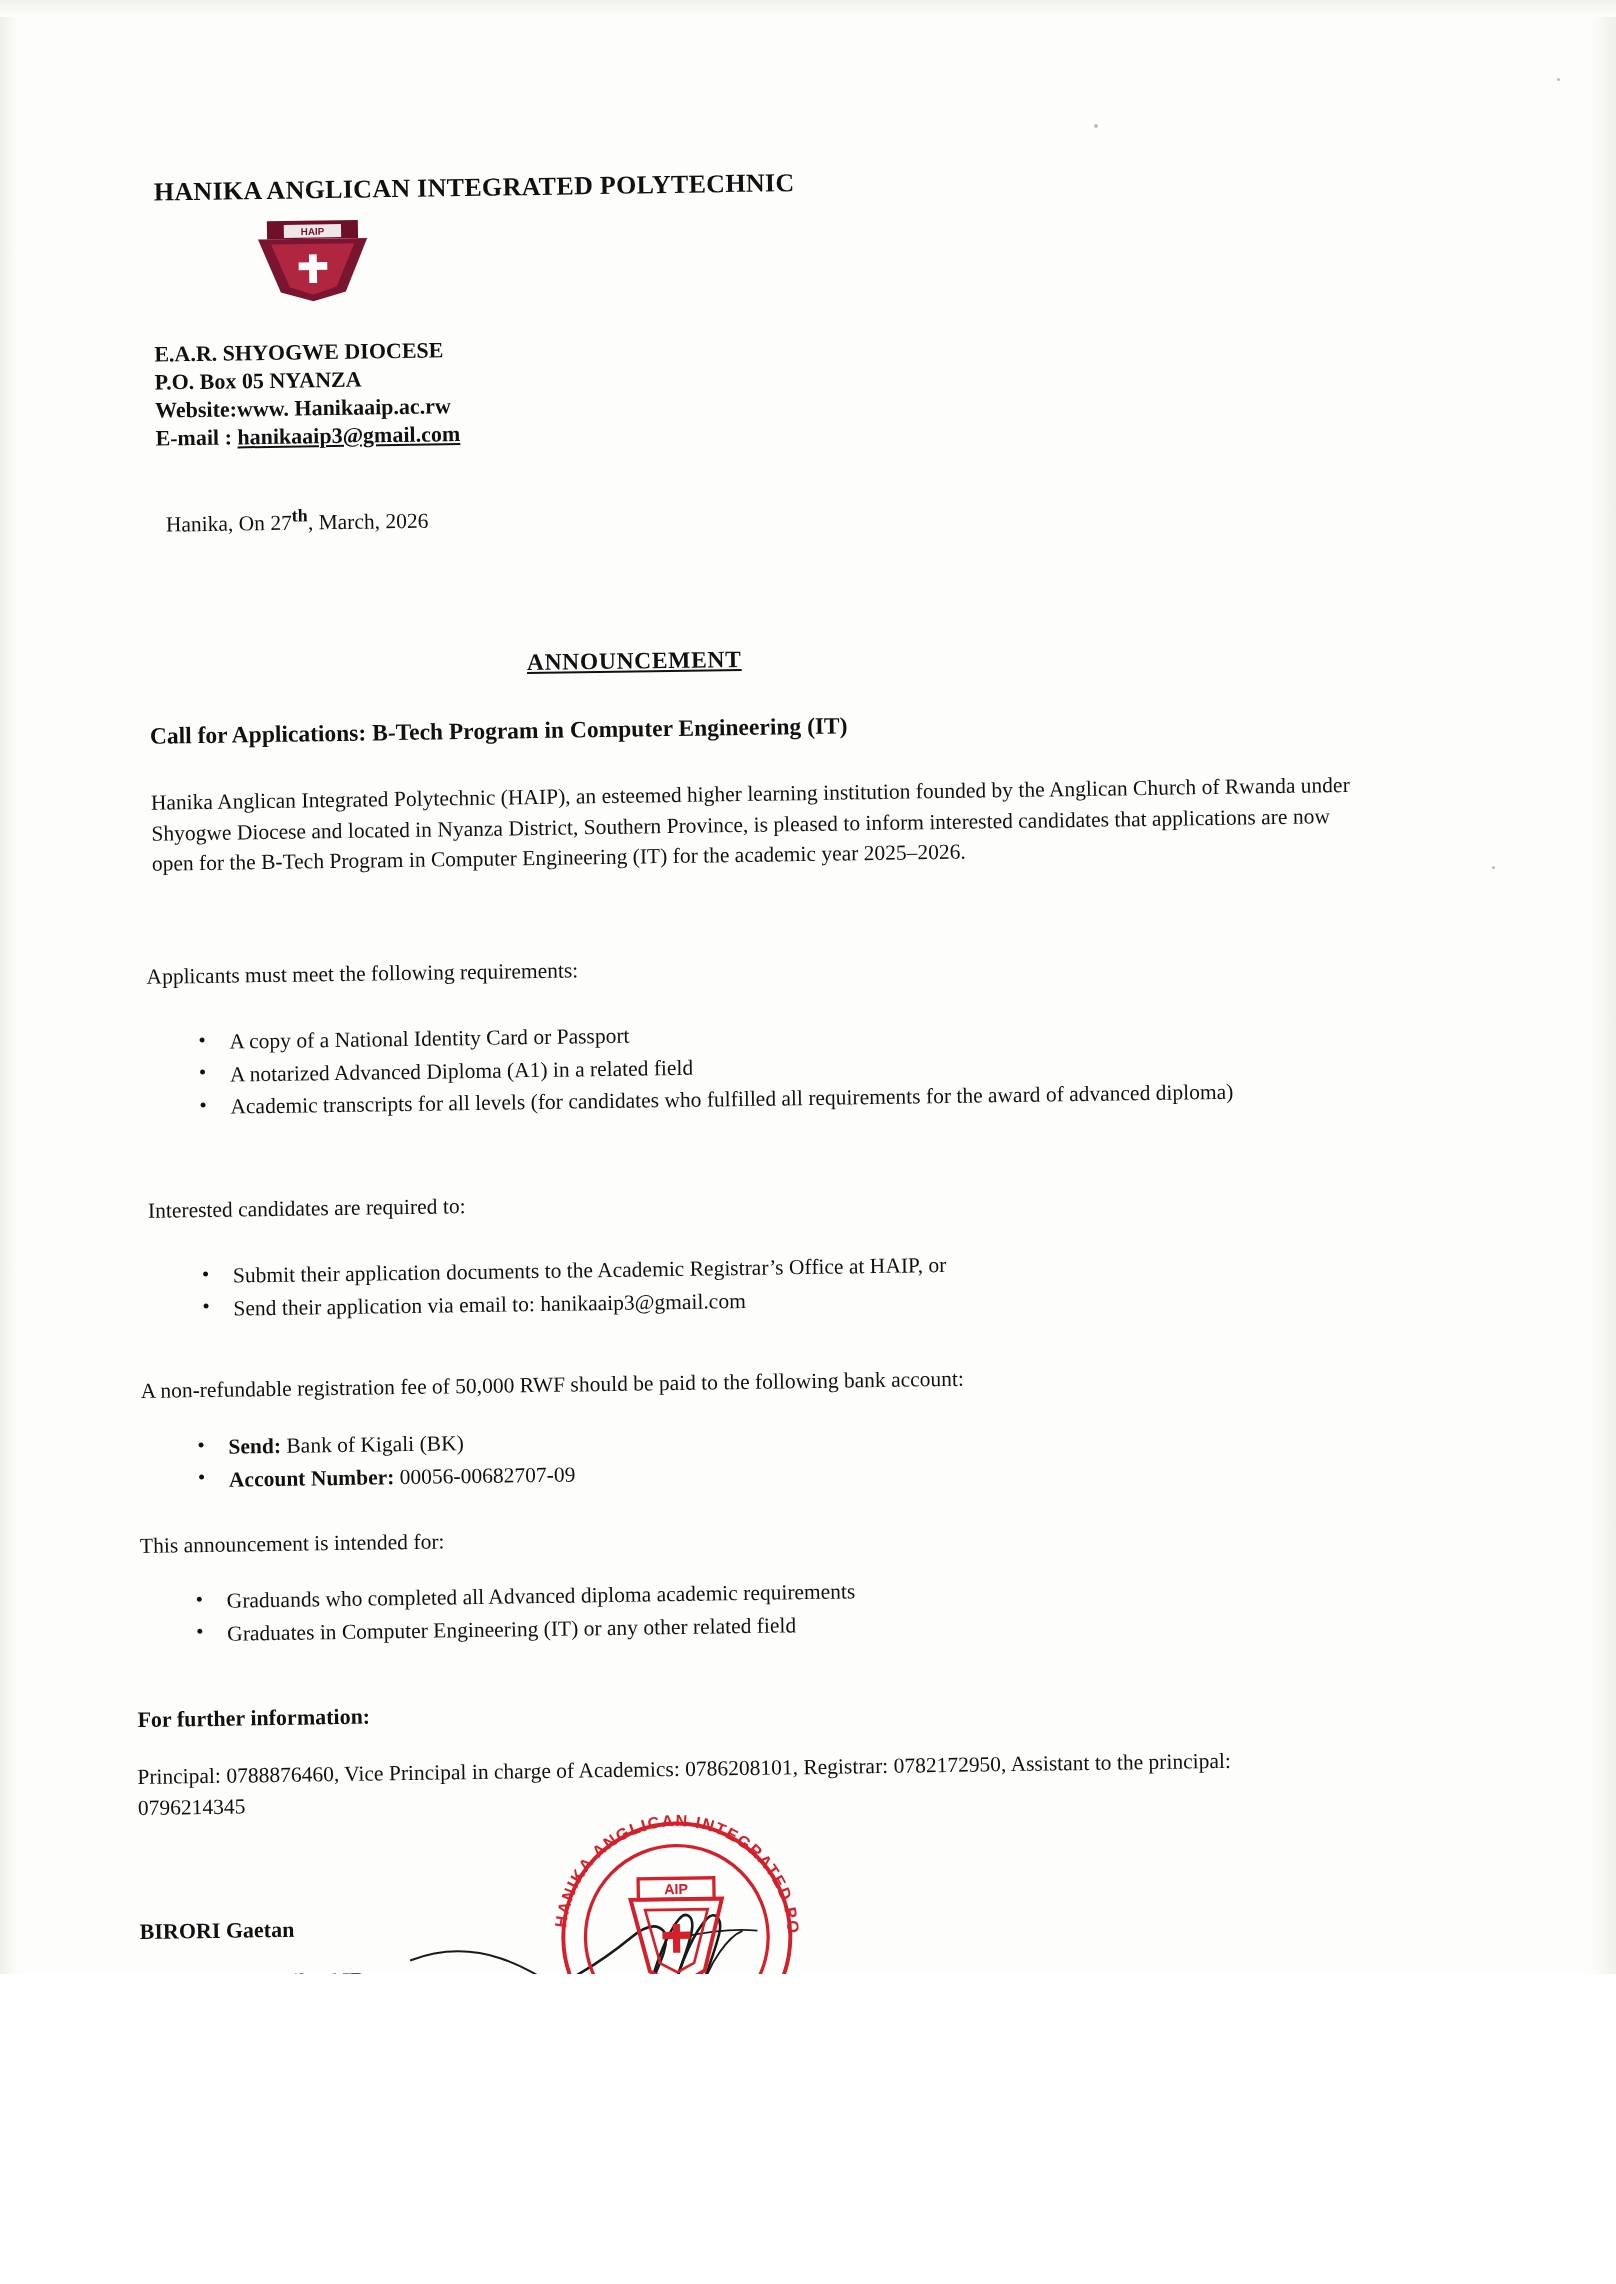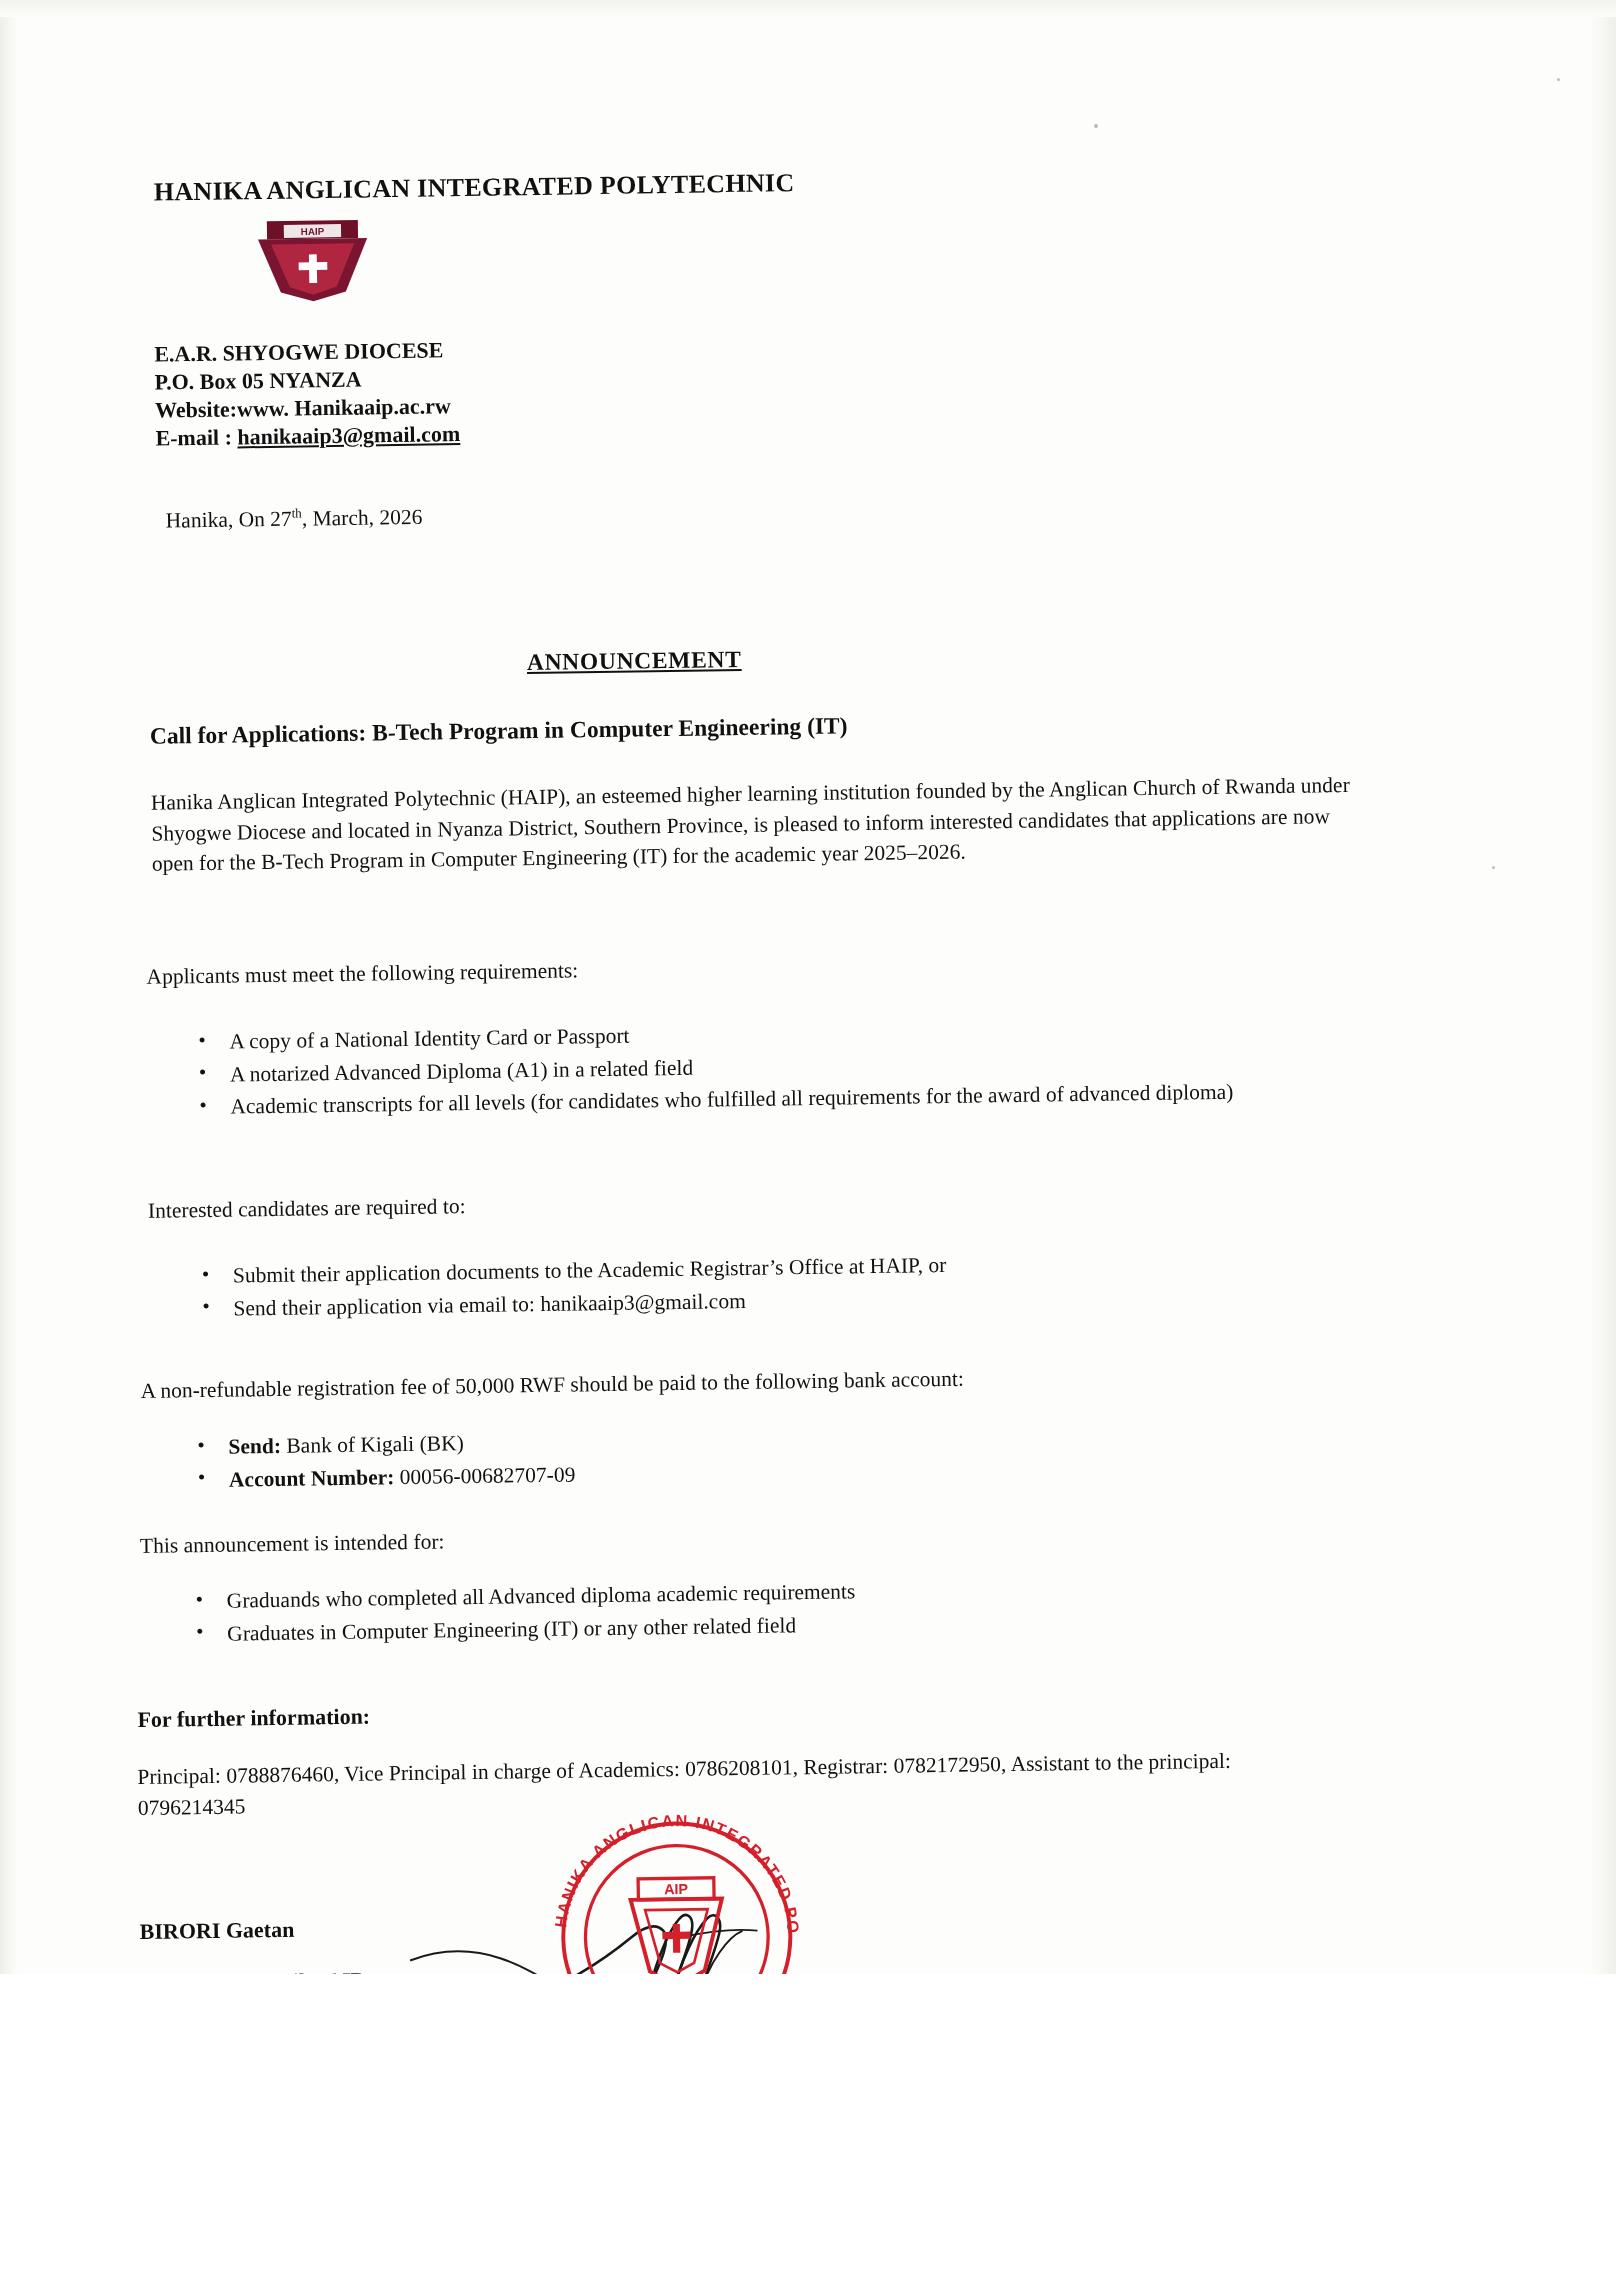--- a/index.html
+++ b/index.html
@@ -82,21 +82,21 @@
     text-decoration: underline;
     font-weight: bold;
   }
   .date-line {
     position: absolute;
     left: 175px;
     top: 498px;
     font-size: 21.5px;
     white-space: nowrap;
   }
-  .date-line sup { font-size: 13px; }
+  .date-line sup { font-size: 18px; font-weight: bold; }
   .ann-title {
     position: absolute;
     left: 534px;
     top: 645px;
     font-size: 23.5px;
     font-weight: bold;
     text-decoration: underline;
     letter-spacing: 0.7px;
   }
   .call-title {

